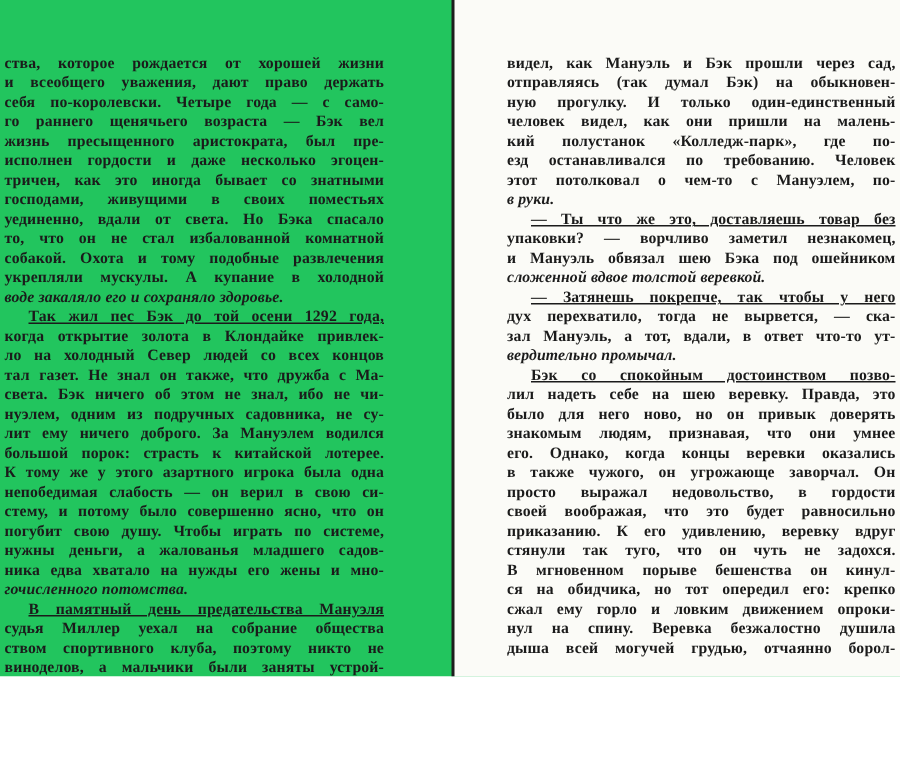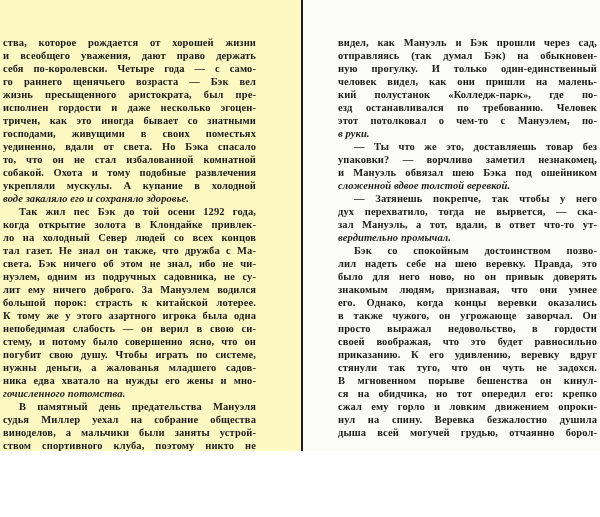--- a/index.html
+++ b/index.html
@@ -1,20 +1,20 @@
 <!DOCTYPE html>
 <html><head>
 <meta charset="utf-8">
 <style>
   html, body { margin: 0; padding: 0; background: #ffffff; }
   .spread {
     position: relative;
     width: 600px;
     height: 451px;
-    background: #fef9c3;
+    background: #22c55e;
     overflow: hidden;
     font-family: "Liberation Serif", "DejaVu Serif", serif;
   }
   .right-surface {
     position: absolute;
     left: 302px; top: 0;
     width: 298px; height: 517px;
     background: #fbfbf7;
   }
   .spine {
@@ -29,21 +29,21 @@
     font-size: 10.5px;
     line-height: 13px;
     font-weight: bold;
     color: #1b1b1b;
     letter-spacing: 0.1px;
   }
   .text-block.left  { left: 3px;   width: 253px; }
   .text-block.right { left: 338px; width: 259px; }
   .line { text-align: justify; text-align-last: justify; }
   .line.para-end { text-align-last: left; font-style: italic; }
-  .line.indent { text-indent: 16px; }
+  .line.indent { text-indent: 16px; text-decoration: underline; }
   .pagenum {
     position: absolute;
     top: 469px;
     font-size: 12.5px;
     font-weight: 400;
     color: #222222;
     text-align: center;
   }
   .pagenum.left  { left: 3px;   width: 253px; }
   .pagenum.right { left: 318px; width: 259px; padding-left: 24px; box-sizing: border-box; }
@@ -79,22 +79,22 @@
       <div class="line">большой порок: страсть к китайской лотерее.</div>
       <div class="line">К тому же у этого азартного игрока была одна</div>
       <div class="line">непобедимая слабость — он верил в свою си-</div>
       <div class="line">стему, и потому было совершенно ясно, что он</div>
       <div class="line">погубит свою душу. Чтобы играть по системе,</div>
       <div class="line">нужны деньги, а жалованья младшего садов-</div>
       <div class="line">ника едва хватало на нужды его жены и мно-</div>
       <div class="line para-end">гочисленного потомства.</div>
       <div class="line indent">В памятный день предательства Мануэля</div>
       <div class="line">судья Миллер уехал на собрание общества</div>
+      <div class="line">ством спортивного клуба, поэтому никто не</div>
       <div class="line">виноделов, а мальчики были заняты устрой-</div>
-      <div class="line">ством спортивного клуба, поэтому никто не</div>
     </div>
   <div class="pagenum left">9</div>
 
   <div class="text-block right">
       <div class="line">видел, как Мануэль и Бэк прошли через сад,</div>
       <div class="line">отправляясь (так думал Бэк) на обыкновен-</div>
       <div class="line">ную прогулку. И только один-единственный</div>
       <div class="line">человек видел, как они пришли на малень-</div>
       <div class="line">кий полустанок «Колледж-парк», где по-</div>
       <div class="line">езд останавливался по требованию. Человек</div>

